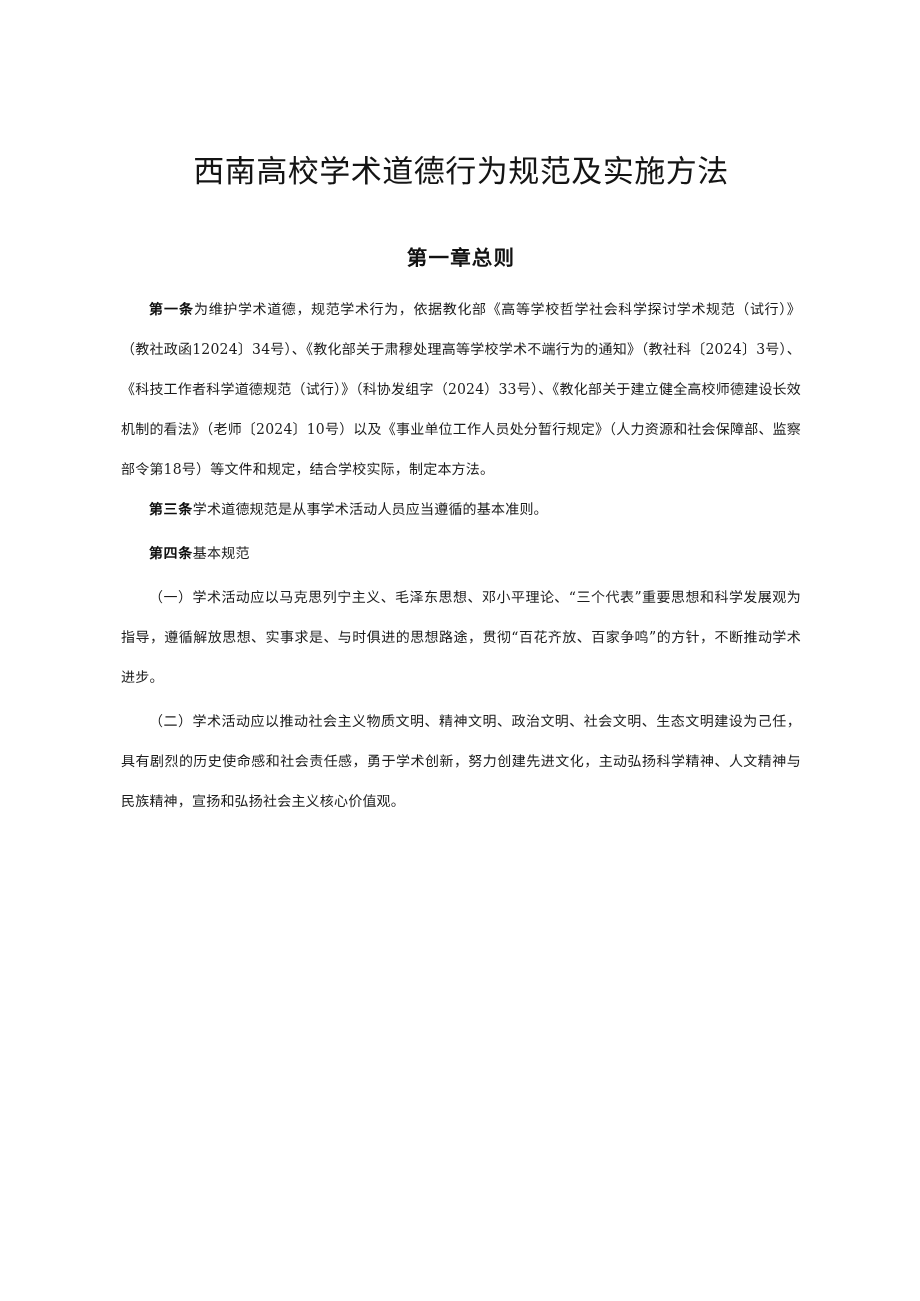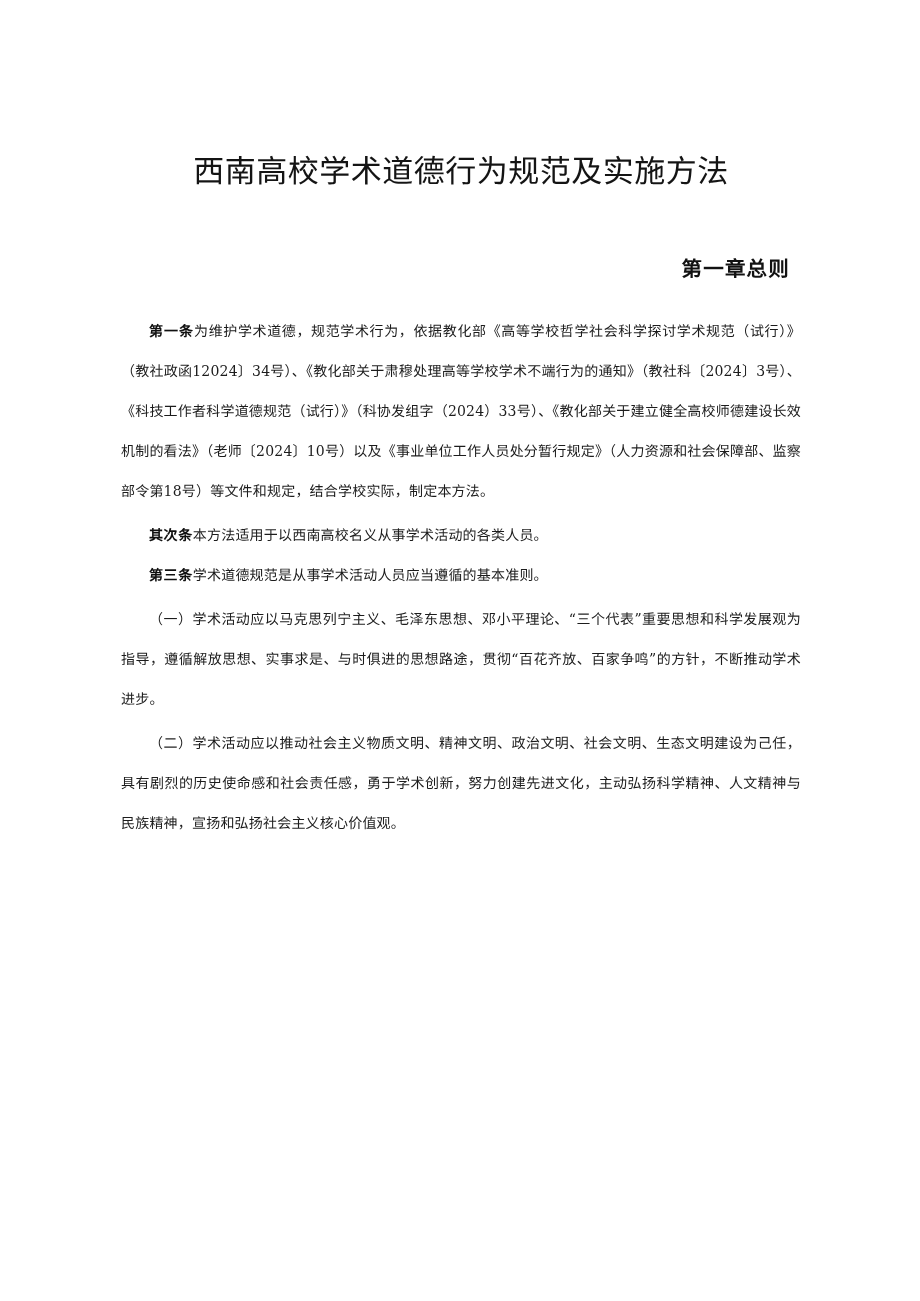--- a/index.html
+++ b/index.html
@@ -44,21 +44,21 @@
 
   
   .chapter {
     text-align: center;
     font-weight: bold;
     font-size: 20.5px;
     line-height: 1.55;
     letter-spacing: 1.2px;
     color: #121212;
   }
-  .chapter-1 { margin: 11px; padding-top: 52px; text-align: right; }
+  .chapter-1 { margin: 0; padding-top: 52px; }
   .chapter-2 { margin: 0; padding-top: 14px; padding-bottom: 6px; }
 
   
   .para {
     margin: 0;
     font-size: 14px;
     line-height: 40px;
     text-align: justify;
     text-justify: inter-ideograph;
     text-indent: 2em;
@@ -90,29 +90,29 @@
   <div class="content">
 
     <h1 class="doc-title">西南高校学术道德行为规范及实施方法</h1>
 
     <p class="chapter chapter-1">第一章总则</p>
 
     <p class="para para-first">
       <span class="clause">第一条</span><span>为维护学术道德，规范学术行为，依据教化部《高等学校哲学社会科学探讨学术规范（试行）》（教社政函12024〕34号）、《教化部关于肃穆处理高等学校学术不端行为的通知》（教社科〔2024〕3号）、《科技工作者科学道德规范（试行）》（科协发组字（2024）33号）、《教化部关于建立健全高校师德建设长效机制的看法》（老师〔2024〕10号）以及《事业单位工作人员处分暂行规定》（人力资源和社会保障部、监察部令第18号）等文件和规定，结合学校实际，制定本方法。</span>
     </p>
 
-    <p class="para para-gap">
-      <span class="clause">其次条</span><span>本方法适用于以西南高校名义从事学术活动的各类人员。</span>
-    </p>
 
 
     <p class="para para-short">
       <span class="clause">第三条</span><span>学术道德规范是从事学术活动人员应当遵循的基本准则。</span>
     </p>
 
+    <p class="para para-short para-gap">
+      <span class="clause">第四条</span><span>基本规范</span>
+    </p>
 
     <p class="para item para-gap">
       <span>（一）学术活动应以马克思列宁主义、毛泽东思想、邓小平理论、“三个代表”重要思想和科学发展观为指导，遵循解放思想、实事求是、与时俱进的思想路途，贯彻“百花齐放、百家争鸣”的方针，不断推动学术进步。</span>
     </p>
 
     <p class="para item para-gap">
       <span>（二）学术活动应以推动社会主义物质文明、精神文明、政治文明、社会文明、生态文明建设为己任，具有剧烈的历史使命感和社会责任感，勇于学术创新，努力创建先进文化，主动弘扬科学精神、人文精神与民族精神，宣扬和弘扬社会主义核心价值观。</span>
     </p>
 
   </div>

